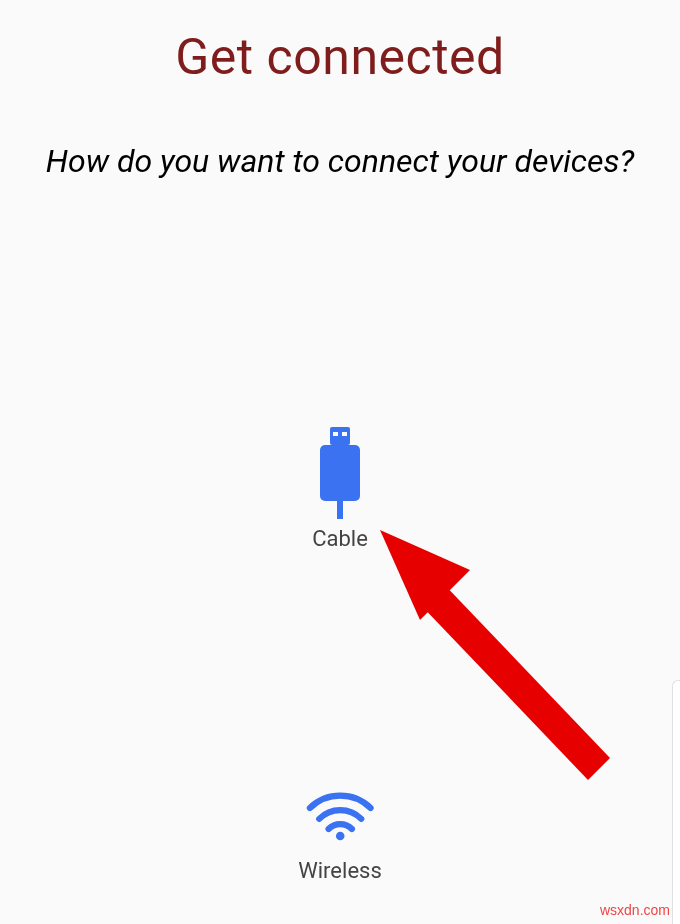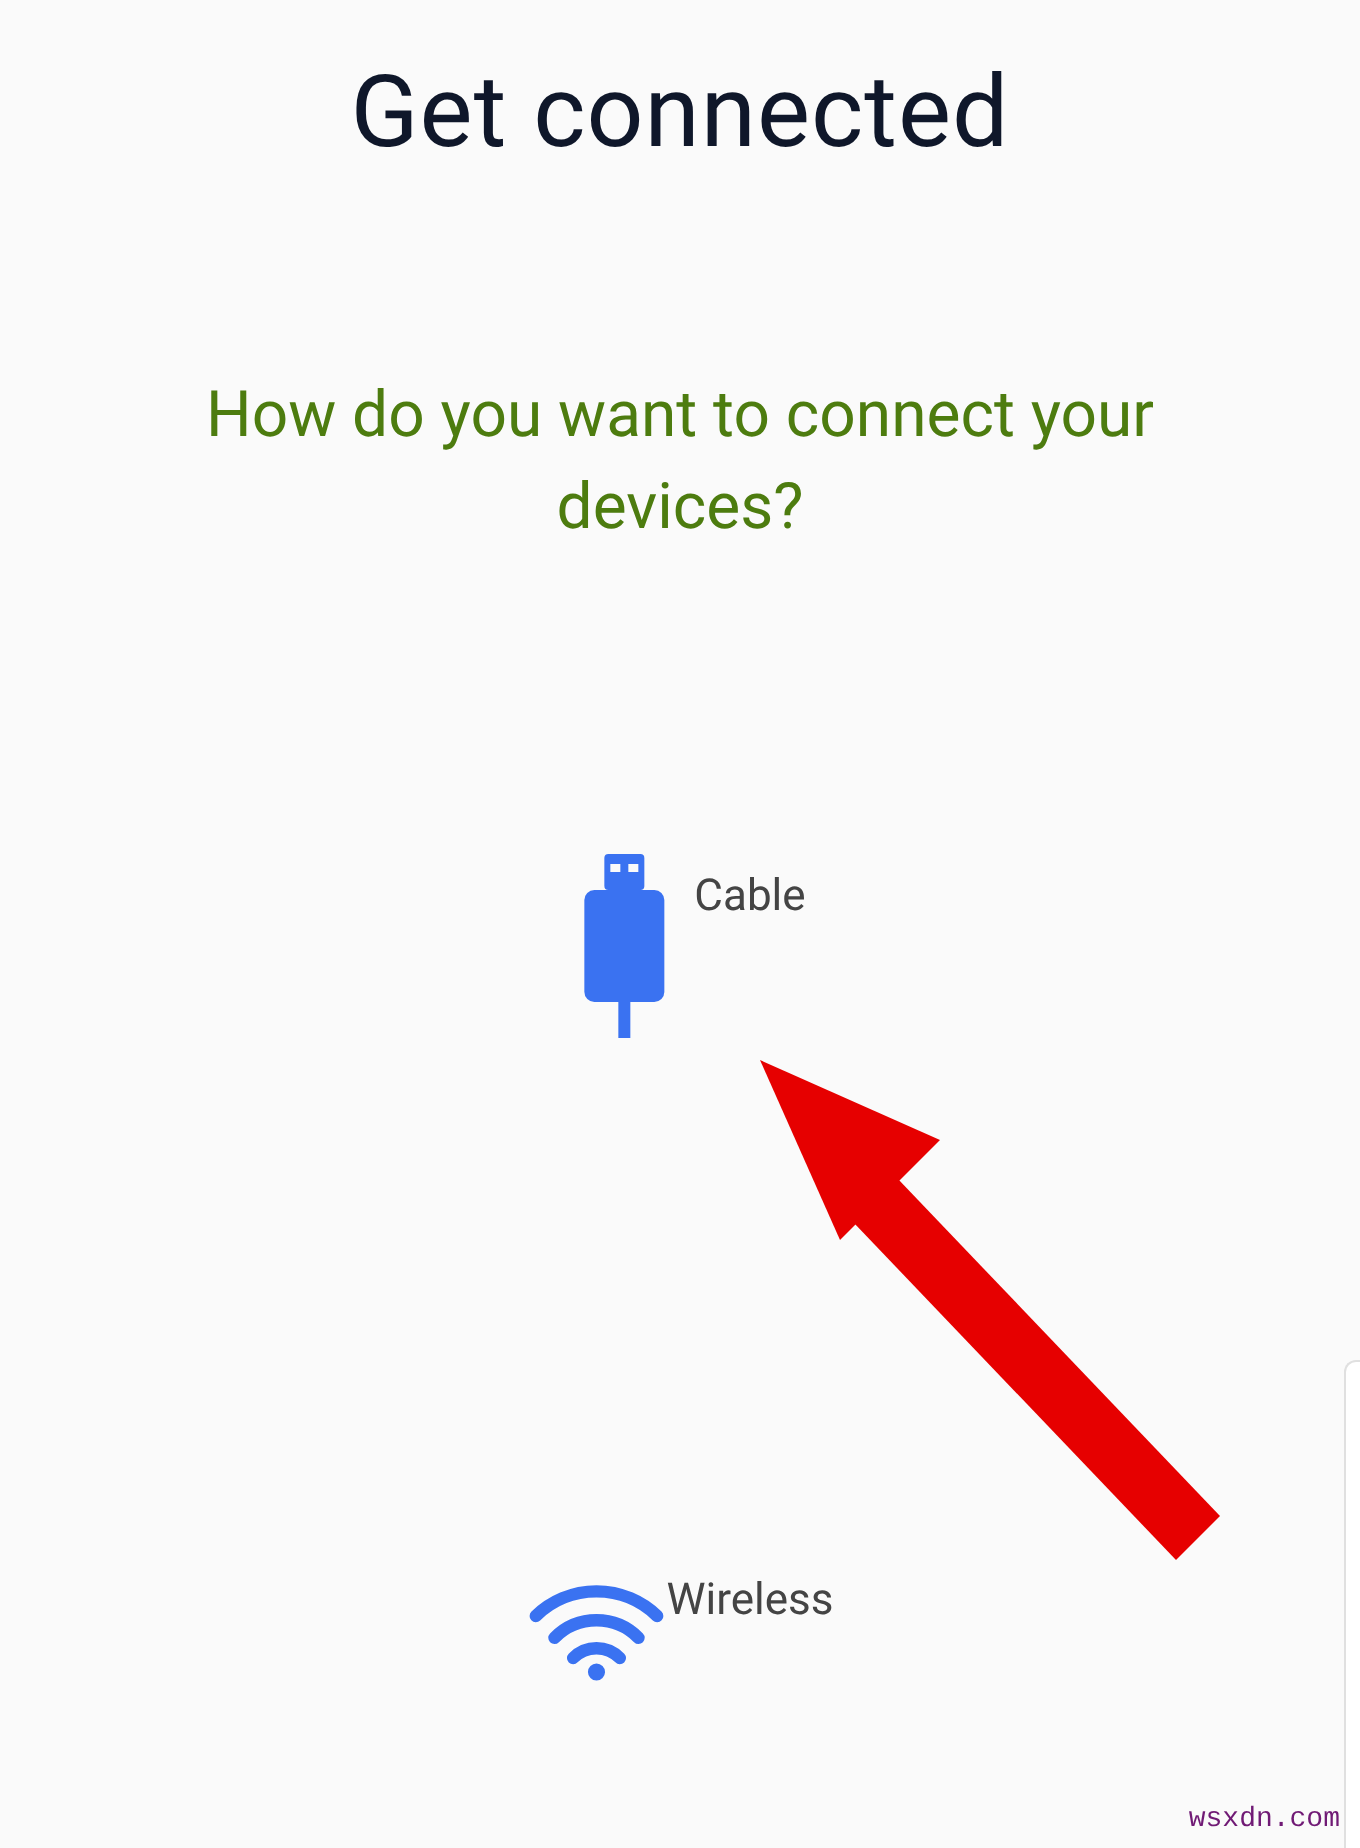--- a/index.html
+++ b/index.html
@@ -13,37 +13,38 @@
       background: #fafafa;
       font-family: Roboto, -apple-system, BlinkMacSystemFont, "Segoe UI", Arial, sans-serif;
       color: #4a4a4a;
       position: relative;
       overflow: hidden;
     }
     .title {
       text-align: center;
       font-size: 50px;
       font-weight: 400;
-      color: #0f172a;
+      color: #7f1d1d;
       padding-top: 28px;
       letter-spacing: 0.5px;
     }
     .subtitle {
       text-align: center;
       font-size: 32px;
       font-weight: 400;
-      color: #4d7c0f;
-      margin-top: 98px;
+      color: #000000;
+      margin-top: 52px;
       line-height: 1.45;
       padding: 0 40px;
+      font-style: italic;
     }
     .option {
       display: flex;
-      flex-direction: row;
-      align-items: flex-start;
+      flex-direction: column;
+      align-items: center;
       position: absolute;
       left: 50%;
       transform: translateX(-50%);
       cursor: pointer;
     }
     .option-cable {
       top: 428px;
     }
     .option-wireless {
       top: 780px;
@@ -65,22 +66,22 @@
       position: absolute;
       top: 510px;
       left: 360px;
       pointer-events: none;
     }
     .watermark {
       position: absolute;
       bottom: 6px;
       right: 10px;
       font-size: 14px;
-      color: #701a75;
-      font-family: Liberation Mono, monospace;
+      color: #ef4444;
+      font-family: Liberation Sans, sans-serif;
     }
     .edge-sliver {
       position: absolute;
       right: 0;
       top: 680px;
       width: 8px;
       height: 244px;
       background: #fff;
       border-left: 1px solid #e0e0e0;
       border-top: 1px solid #e0e0e0;

